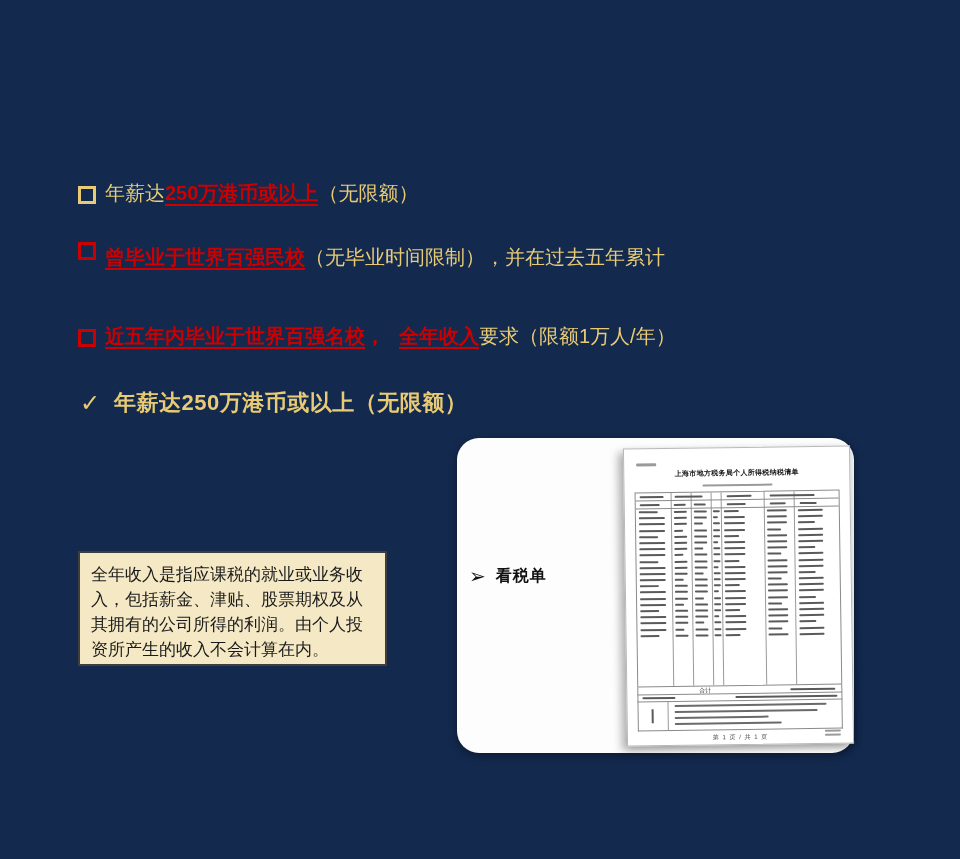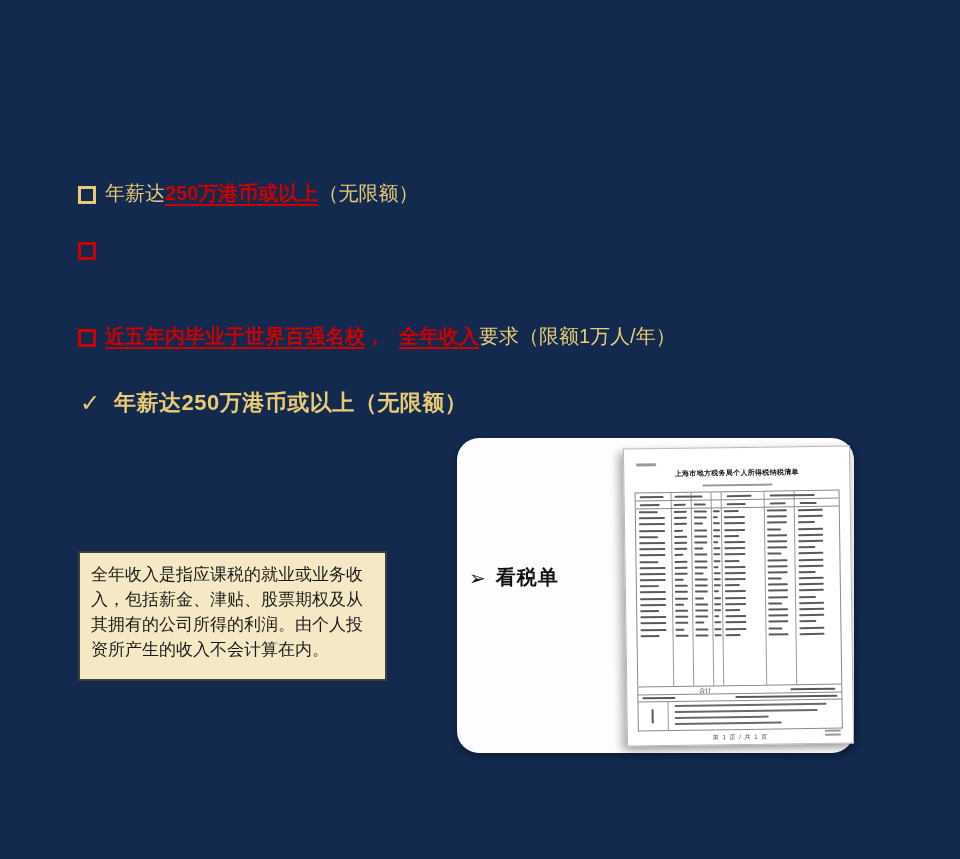--- a/index.html
+++ b/index.html
@@ -27,32 +27,32 @@
   .b1 .btxt, .b3 .btxt{line-height:22px;}
   .b1{top:182px;} .b2{top:238px;} .b3{top:325px;}
 
   .checkline{position:absolute;left:80px;top:388px;display:flex;align-items:center;white-space:nowrap;}
   .checkmark{color:var(--gold);font-size:24px;font-weight:700;margin-right:14px;}
   .checktext{color:var(--gold);font-size:22px;font-weight:700;letter-spacing:0.5px;}
 
   .question{position:absolute;left:78px;top:492px;font-size:20px;font-weight:700;
             color:var(--gold);white-space:nowrap;}
 
-  .creambox{position:absolute;left:78px;top:551px;width:309px;height:130px;box-sizing:border-box;
+  .creambox{position:absolute;left:78px;top:551px;width:309px;height:115px;box-sizing:border-box;
             background:var(--cream-bg);border:2px solid var(--cream-border);
             padding:9px 11px;font-size:17px;line-height:25px;color:var(--ink);}
 
   .panel{position:absolute;left:457px;top:438px;width:397px;height:315px;
          background:var(--panel-bg);border-radius:22px;
          box-shadow:0 3px 10px rgba(0,0,0,0.35);}
   .panel-heading{position:absolute;left:26px;top:60px;font-size:20px;font-weight:700;
          color:#111;letter-spacing:1px;white-space:nowrap;}
   .steprow{position:absolute;left:12px;top:126px;display:flex;align-items:center;white-space:nowrap;}
   .arrow{font-size:20px;color:#111;margin-right:10px;}
-  .steptext{font-size:20px;font-weight:700;color:#111;letter-spacing:1px;}
+  .steptext{font-size:16px;font-weight:700;color:#111;letter-spacing:1px;}
 
   .doc{position:absolute;left:168px;top:9px;width:225px;height:296px;background:#fff;
        border:1px solid #b9b9b9;transform:rotate(-0.8deg);
        box-shadow:-5px 4px 8px rgba(0,0,0,0.30),3px 3px 6px rgba(0,0,0,0.12);}
   .doc *{box-sizing:border-box;}
   .bar{position:absolute;height:2px;background:#5a5a5a;border-radius:1px;}
   .bar-light{background:#9a9a9a;}
   .doc-meta{top:14px;left:12px;width:20px;height:3px;}
   .doc-title{position:absolute;top:20px;left:0;right:0;text-align:center;
              font-size:7px;font-weight:700;color:#111;letter-spacing:0.3px;white-space:nowrap;}
@@ -87,20 +87,23 @@
   <div class="bullet b1">
     <span class="cb"></span>
     <div class="btxt">
       <span class="gold">年薪达</span><span class="red">250万港币或以上</span><span class="gold">（无限额）</span>
     </div>
   </div>
 
   <div class="bullet b2">
     <span class="cb cb-red"></span>
     <div class="btxt">
+      <div>
+        <span class="red">曾毕业于世界百强民校</span><span class="gold">（无毕业时间限制），并在过去五年累计</span>
+      </div>
     </div>
   </div>
 
   <div class="bullet b3">
     <span class="cb cb-red"></span>
     <div class="btxt">
       <span class="red">近五年内毕业于世界百强名校</span><span class="red-plain">，</span><span class="red">全年收入</span><span class="gold">要求</span><span class="gold">（限额1万人/年）</span>
     </div>
   </div>
 

